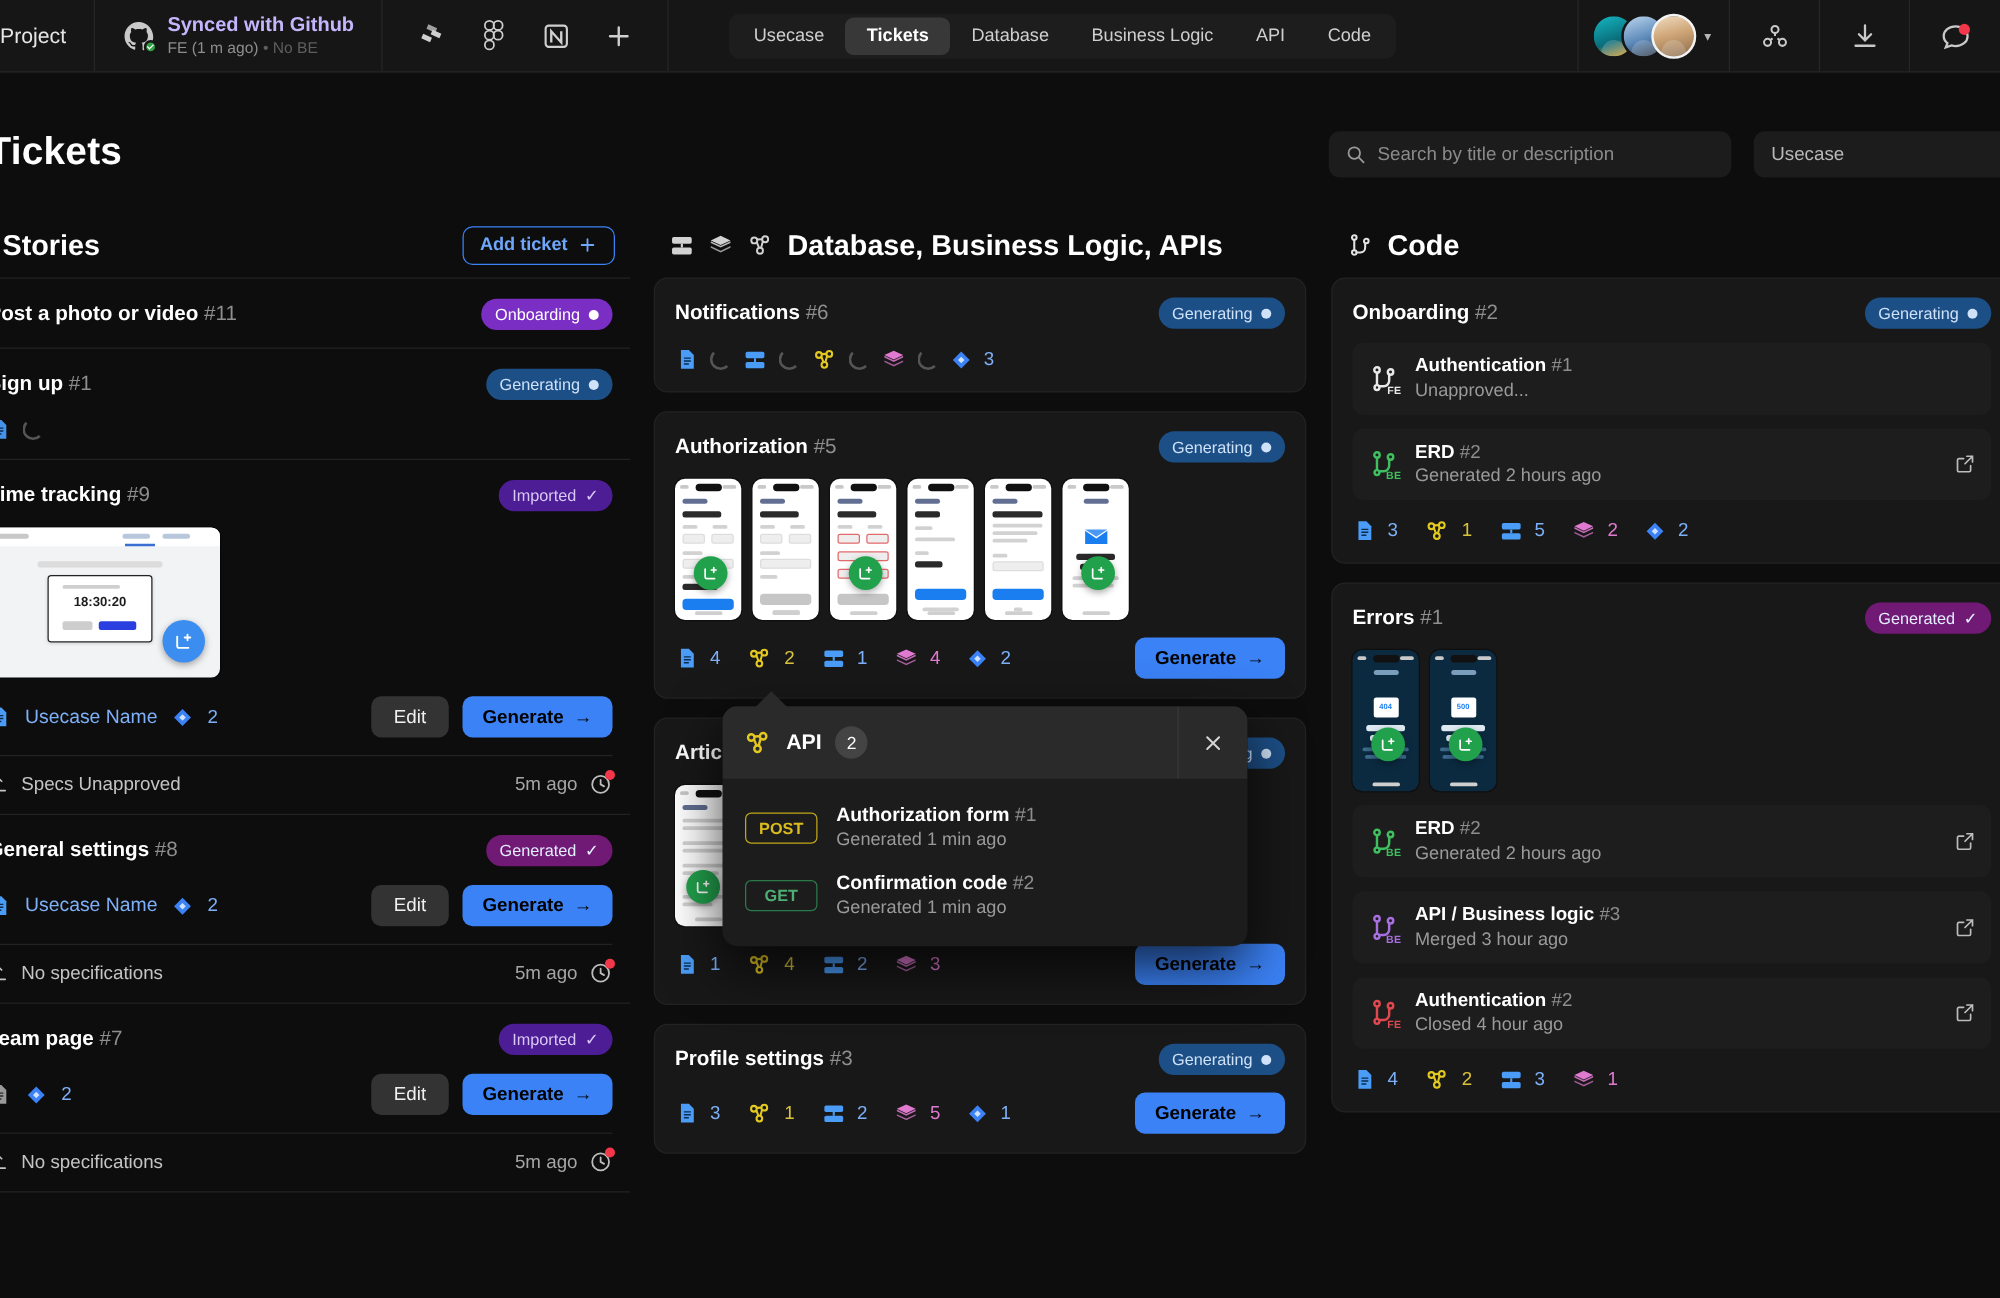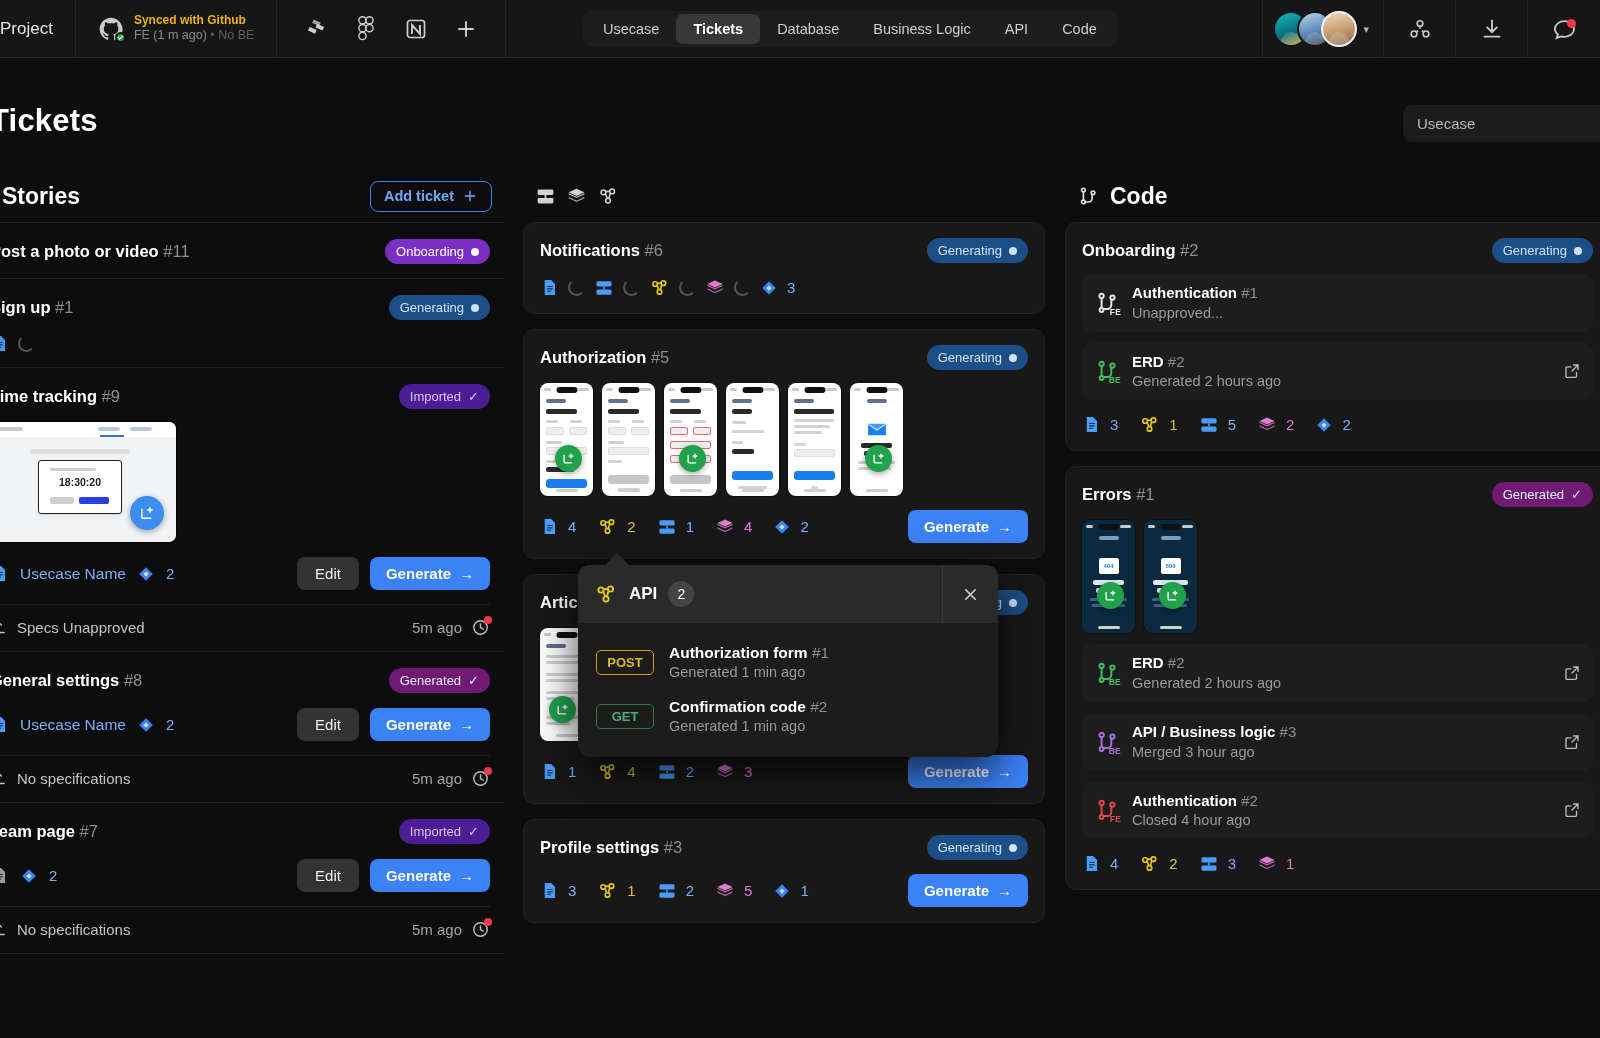--- a/index.html
+++ b/index.html
@@ -37,21 +37,21 @@
     width: 11px; height: 11px; border-radius: 50%;
     background: #2ea043; border: 2px solid #161616;
     display: flex; align-items: center; justify-content: center;
   }
   .gh-dot::after {
     content: ""; width: 4px; height: 2px;
     border-left: 1.4px solid #fff; border-bottom: 1.4px solid #fff;
     transform: rotate(-45deg) translate(0.3px, -0.6px);
   }
   .sync-txt { line-height: 1.25; }
-  .sync-t1 { font-size: 12px; font-weight: bold; color: #eab308; }
+  .sync-t1 { font-size: 16px; font-weight: bold; color: #c4b5fd; }
   .sync-t2 { font-size: 12.5px; color: #8d8d8d; }
   .sync-t2 .dim { color: #5e5e5e; }
 
   .tb-integr {
     display: flex; align-items: center; gap: 24px;
     padding: 0 26px;
     border-right: 1px solid #262626;
   }
   .icobtn {
     width: 26px; height: 26px;
@@ -254,21 +254,21 @@
   .cnt { color: #7eb0f7; font-size: 15px; }
   .cnt-pink { color: #e07ad0; }
   .btn-edit {
     margin-left: auto; height: 33px; padding: 0 18px; border-radius: 8px;
     background: #333333; color: #f0f0f0; font-size: 15px;
     display: flex; align-items: center; cursor: pointer; border: none;
     font-family: "Liberation Sans", sans-serif;
   }
   .btn-generate {
     height: 33px; padding: 0 16px; border-radius: 8px;
-    background: #3b82f6; color: #ffffff; font-size: 15px; font-weight: bold;
+    background: #3b82f6; color: #000000; font-size: 15px; font-weight: bold;
     display: flex; align-items: center; gap: 8px; cursor: pointer; border: none;
     font-family: "Liberation Sans", sans-serif;
   }
   .spec-row {
     display: flex; align-items: center; gap: 10px;
     margin-top: 14px; padding-top: 13px; border-top: 1px solid #232323;
     font-size: 15px; color: #c4c4c4;
   }
   .spec-right { margin-left: auto; display: flex; align-items: center; gap: 9px; color: #a5a5a5; }
   .clock-wrap { position: relative; }
@@ -456,20 +456,29 @@
             <path d="M20.5 11.5c0 3.9-3.8 7-8.5 7-1 0-2-.15-2.9-.42L5 19.5l1.2-3A6.6 6.6 0 013.5 11.5c0-3.9 3.8-7 8.5-7s8.5 3.1 8.5 7z"></path>
           </svg>
         </span>
         <span class="bell-dot"></span>
       </div>
     </div>
   </div>
 
   <div class="page-title">Tickets</div>
 
+  <div class="search-box">
+    <span>
+      <svg width="17" height="17" viewBox="0 0 24 24" fill="none" stroke="#9a9a9a" stroke-width="2" stroke-linecap="round">
+        <circle cx="10.5" cy="10.5" r="6.5"></circle>
+          <path d="M15.5 15.5L21 21"></path>
+      </svg>
+    </span>
+    <input type="text" placeholder="Search by title or description" style="">
+  </div>
 
   <div class="filter-select">
     <span>Usecase</span>
 
   </div>
 
   <div class="col col-stories">
     <div class="col-head">
       <span class="col-head-title">Stories</span>
       <button class="add-ticket">
@@ -718,20 +727,21 @@
         </span>
         <span>
           <svg width="22" height="22" viewBox="0 0 24 24" fill="none" stroke="#d2d2d2" stroke-width="1.7">
             <circle cx="7" cy="8" r="2.6"></circle>
               <circle cx="16.5" cy="7" r="2.6"></circle>
               <circle cx="12" cy="17" r="2.6"></circle>
             <path d="M9.2 9.5l2 5M14.4 9.1l-1.5 5.6M9.4 7.2l4.6-.2"></path>
           </svg>
         </span>
       </span>
+      <span class="col-head-title">Database, Business Logic, APIs</span>
     </div>
 
     <div class="card">
       <div class="card-top">
         <div class="card-title">
           <span>Notifications</span>
           <span class="num">#6</span>
         </div>
         <span class="badge badge-generating">
           <span>Generating</span>

